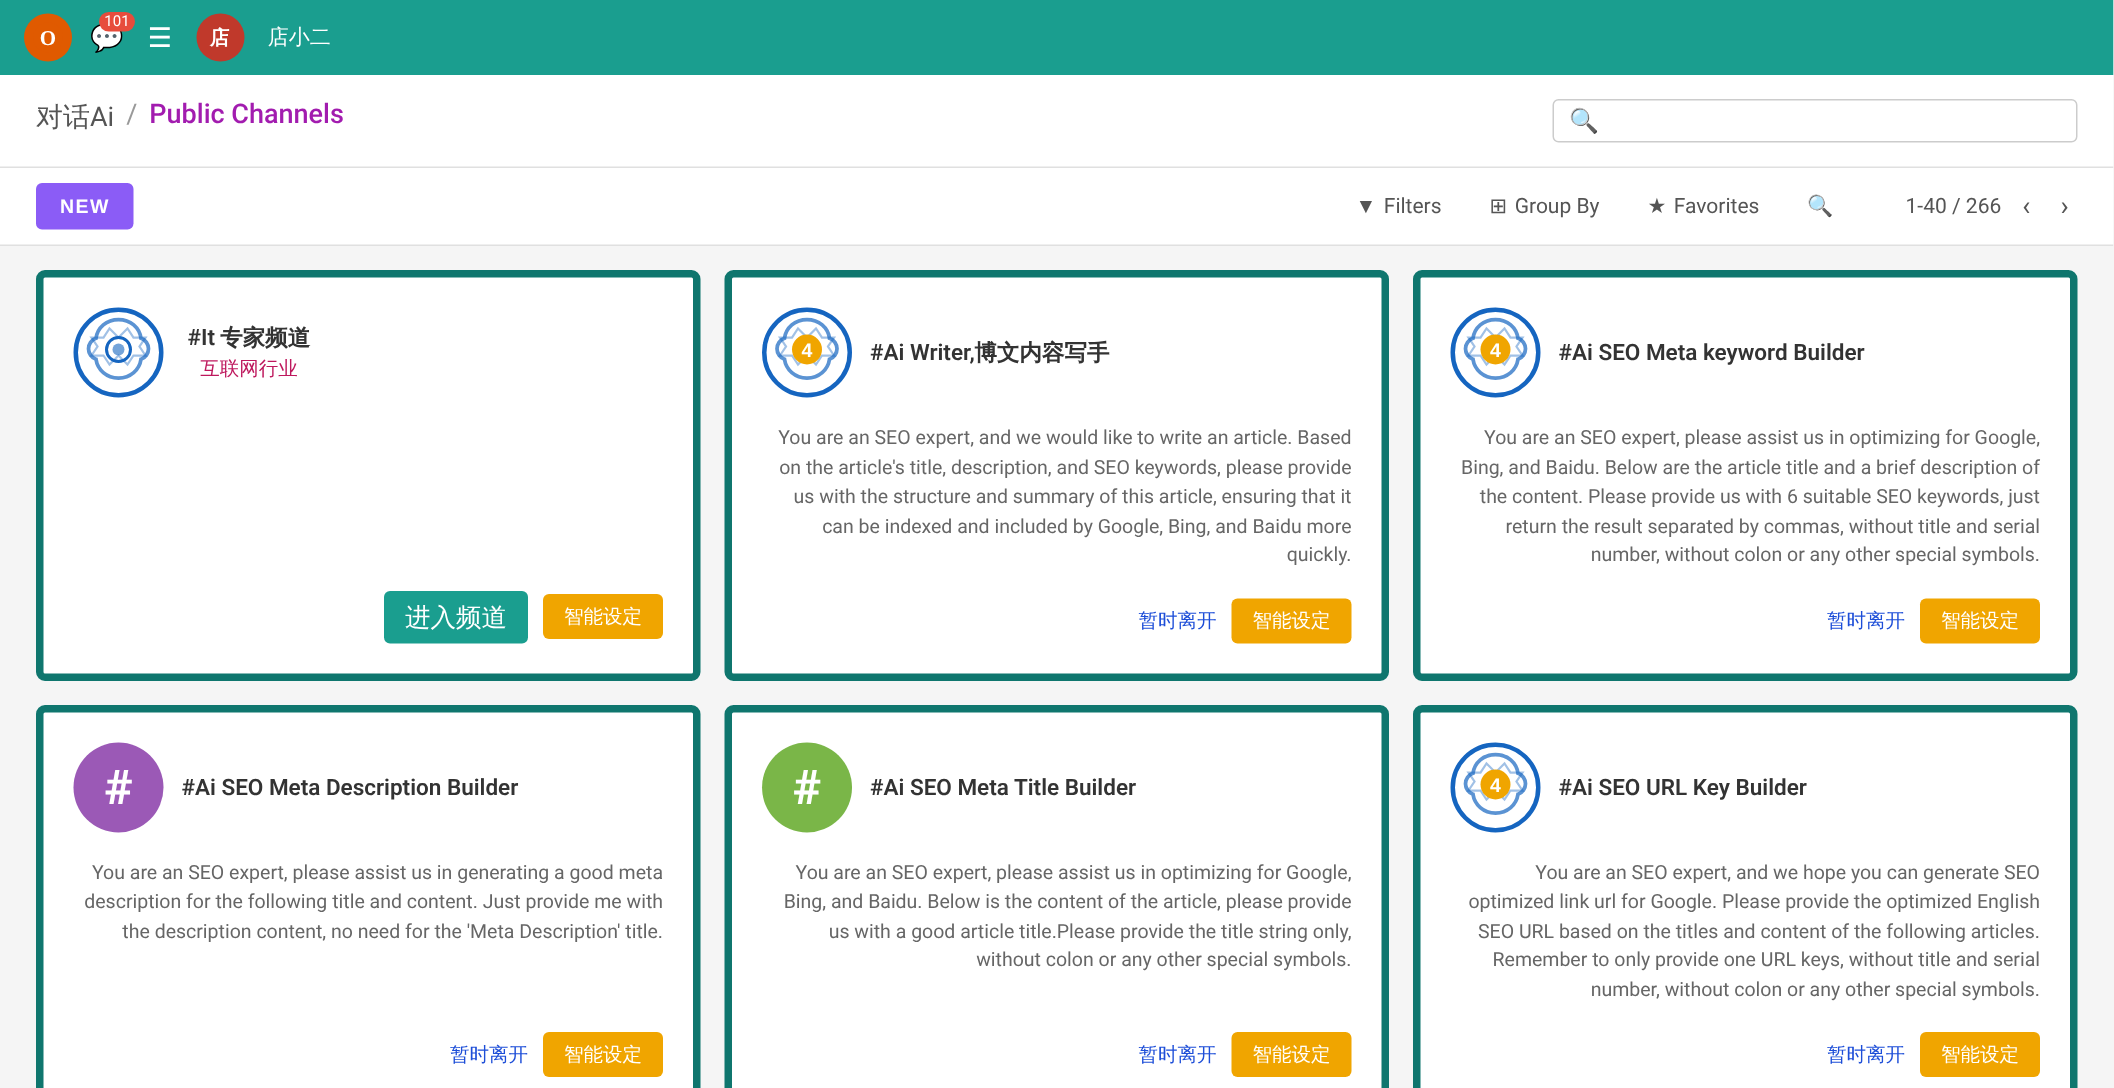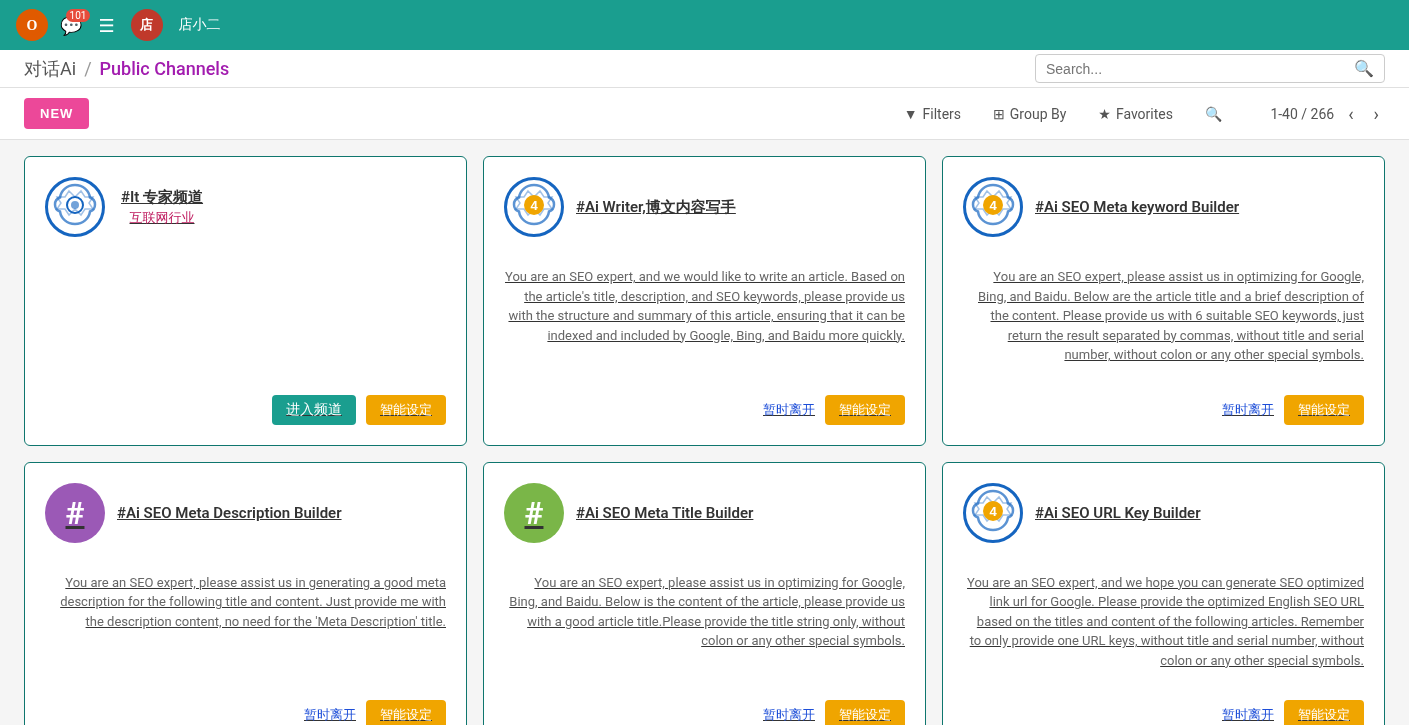--- a/index.html
+++ b/index.html
@@ -52,22 +52,22 @@
       border-radius: 50%;
       background: #c0392b;
       display: flex; align-items: center; justify-content: center;
       color: white; font-size: 13px; font-weight: bold;
     }
     .user-name { color: white; font-size: 14px; }
 
     
     .breadcrumb-bar {
       background: white;
-      padding: 4px 24px;
-      display: flex; align-items: center;
+      padding: 16px 24px;
+      display: flex; align-items: flex-start;
       border-bottom: 1px solid #e0e0e0;
       gap: 8px;
     }
     .breadcrumb-text {
       font-size: 18px;
       color: #555;
     }
     .breadcrumb-sep { color: #999; font-size: 18px; }
     .breadcrumb-current { font-size: 18px; color: #a21caf; font-weight: 500; }
     .search-bar {
@@ -90,21 +90,21 @@
     
     .toolbar {
       background: white;
       padding: 10px 24px;
       display: flex;
       align-items: center;
       border-bottom: 1px solid #e0e0e0;
       gap: 16px;
     }
     .btn-new {
-      background: #ec4899;
+      background: #8b5cf6;
       color: white;
       border: none;
       padding: 8px 16px;
       font-size: 13px;
       font-weight: 600;
       border-radius: 4px;
       cursor: pointer;
       letter-spacing: 1px;
     }
     .toolbar-spacer { flex: 1; }
@@ -125,26 +125,25 @@
       font-size: 18px;
       color: #555;
       padding: 2px 6px;
     }
 
     
     .card {
       background: white;
       border-radius: 6px;
       padding: 20px;
-      border: 1px solid #0f766e;
+      border: 5px solid #0f766e;
       display: flex;
       flex-direction: column;
-      gap: 22px;
+      gap: 10px;
       min-height: 200px;
-      text-decoration: underline;
     }
     .card-header {
       display: flex;
       align-items: center;
       gap: 12px;
       margin-bottom: 8px;
     }
     .card-title {
       font-size: 15px;
       font-weight: 600;
@@ -181,21 +180,21 @@
       font-size: 13px;
       border-radius: 4px;
       cursor: pointer;
       font-weight: 500;
     }
     .btn-enter {
       background: #1a9e8f;
       color: white;
       border: none;
       padding: 6px 14px;
-      font-size: 14px;
+      font-size: 17px;
       border-radius: 4px;
       cursor: pointer;
       font-weight: 500;
     }
 
     
     .channel-icon-ai {
       width: 60px; height: 60px;
       border-radius: 50%;
       background: white;
@@ -267,21 +266,20 @@
       <div class="avatar">店</div>
       <span class="user-name">店小二</span>
     </div>
   </div>
 
   <div class="breadcrumb-bar">
     <span class="breadcrumb-text">对话Ai</span>
     <span class="breadcrumb-sep">/</span>
     <span class="breadcrumb-current">Public Channels</span>
     <div class="search-bar">
-      <input class="search-input" type="text" placeholder="Search..." style="">
       <span class="search-icon">🔍</span>
     </div>
   </div>
 
   <div class="toolbar">
     <button class="btn-new">NEW</button>
     <div class="toolbar-spacer"></div>
     <div class="toolbar-btn">
       <span>▼</span>
       <span>Filters</span>

